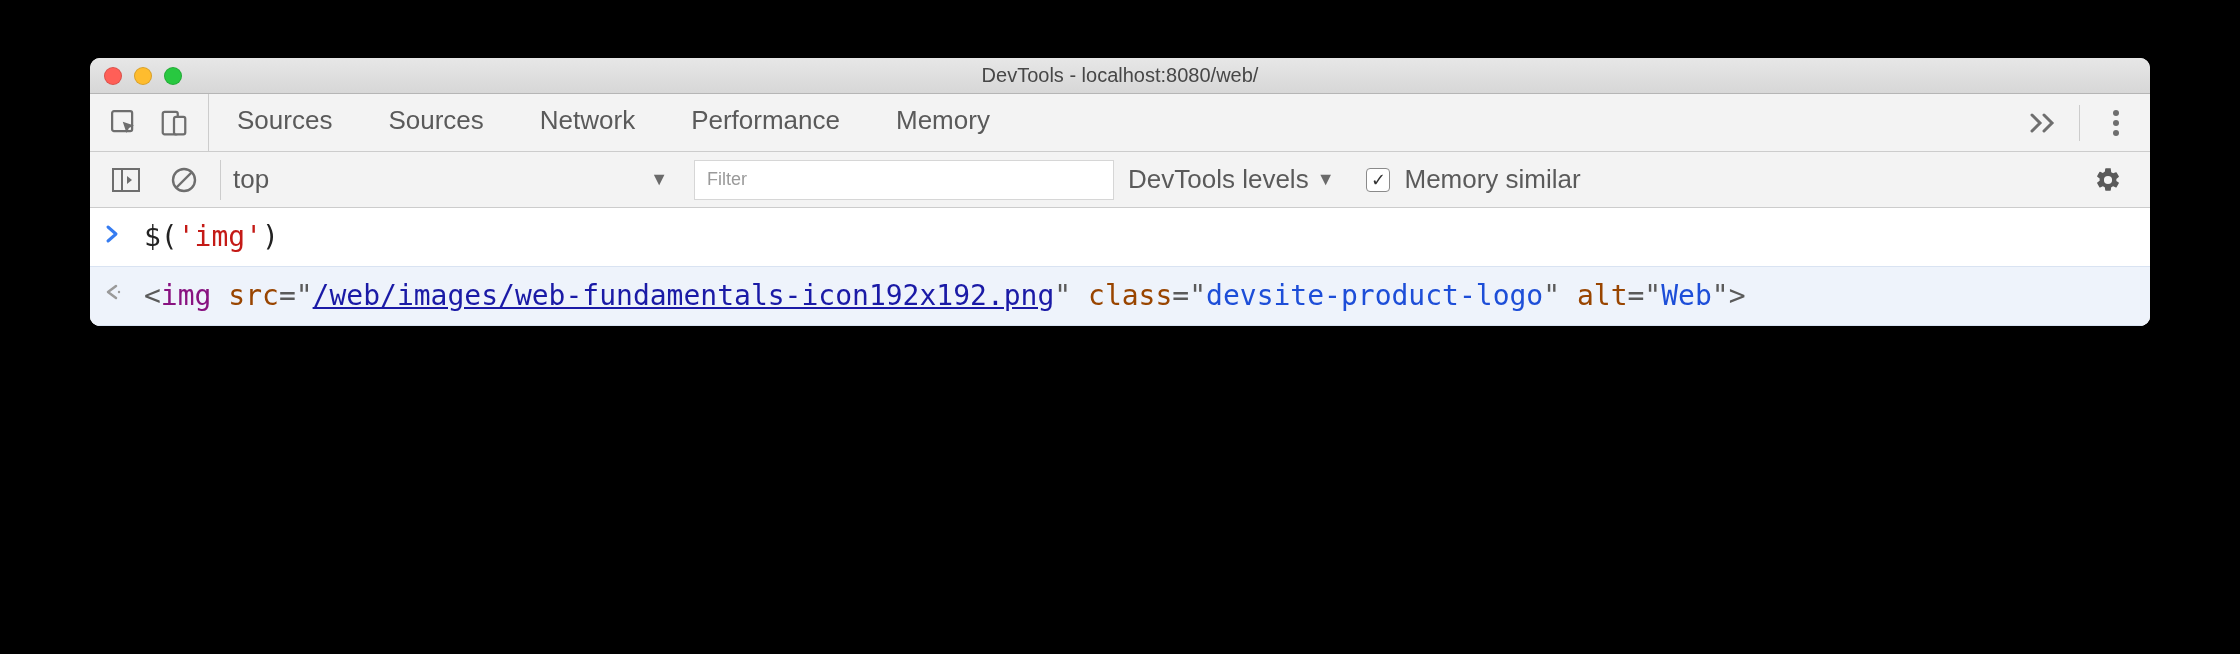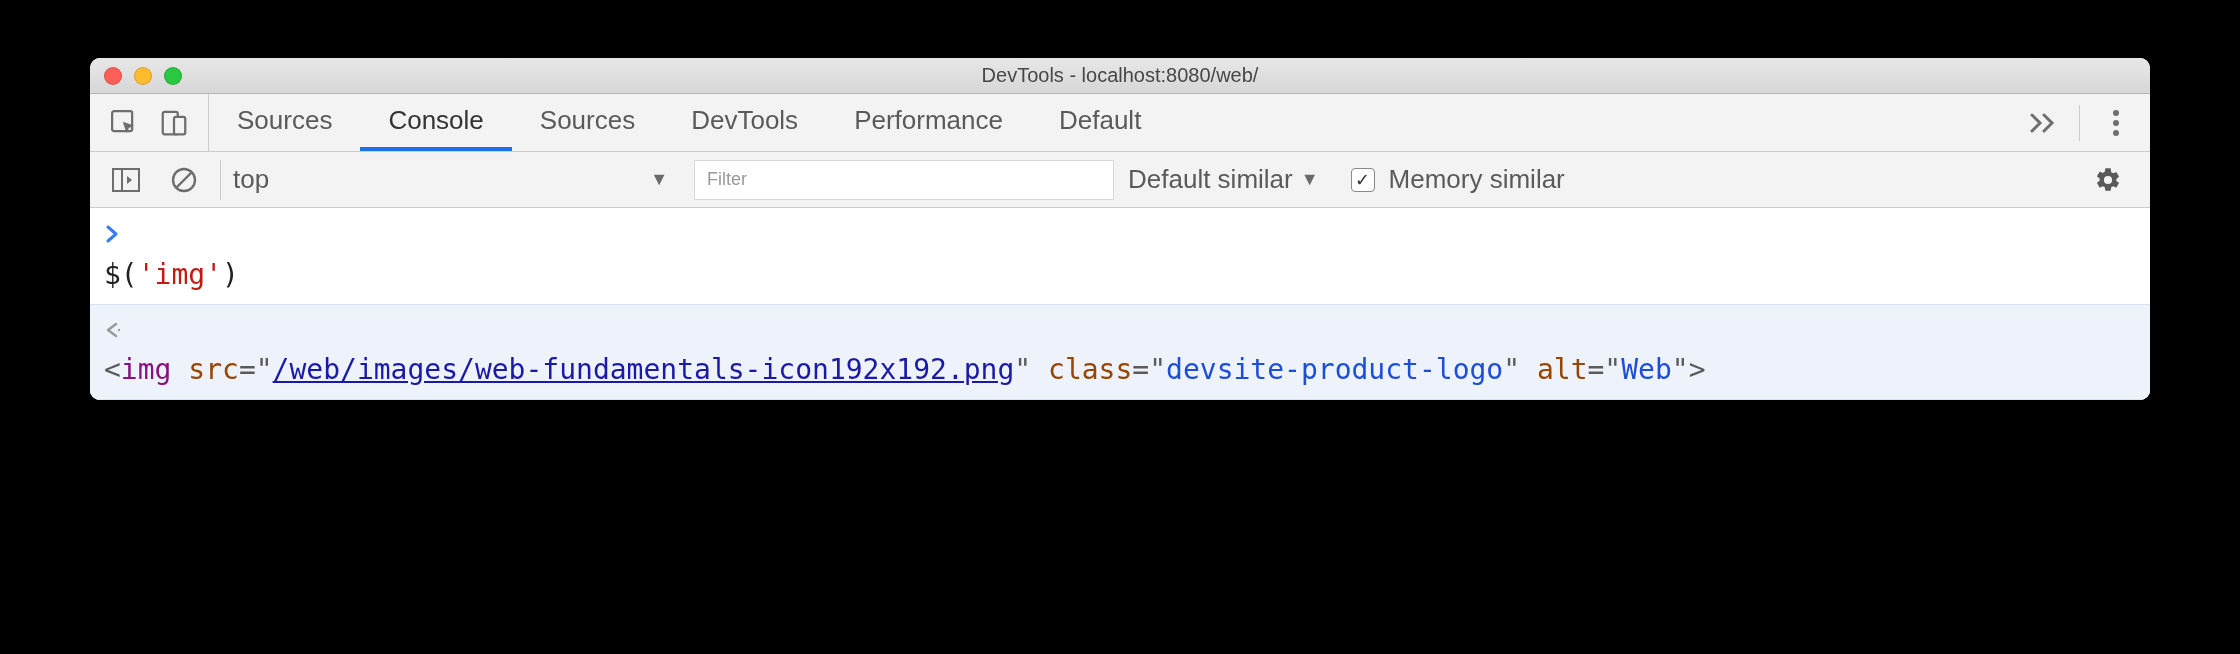--- a/index.html
+++ b/index.html
@@ -134,21 +134,20 @@
   .console {
     background: #fff;
     font-family: Menlo, Consolas, monospace;
     font-size: 28px;
   }
   .row {
     display: flex;
     padding: 10px 14px;
     gap: 12px;
     align-items: flex-start;
-    flex-direction: column;
   }
   .gutter {
     width: 28px;
     flex-shrink: 0;
     color: #a3a3a3;
     font-size: 22px;
     padding-top: 6px;
     user-select: none;
   }
   .row.output {
@@ -190,25 +189,24 @@
       </div>
       <div class="iconbtn">
         <svg width="30" height="30" viewBox="0 0 24 24" fill="none" stroke="#6e6e6e" stroke-width="1.8">
           <rect x="3" y="3" width="12" height="18" rx="1.5"></rect>
           <rect x="12" y="7" width="9" height="14" rx="1.5" fill="#f3f3f3"></rect>
         </svg>
       </div>
     </div>
     <div class="tablist">
       <div class="tab">Sources</div>
-      <div class="tab active">Console</div>
       <div class="tab">Sources</div>
-      <div class="tab">DevTools</div>
+      <div class="tab">Network</div>
       <div class="tab">Performance</div>
-      <div class="tab">Default</div>
+      <div class="tab">Memory</div>
     </div>
     <div class="tabs-right">
       <div class="iconbtn">
         <svg width="30" height="20" viewBox="0 0 30 20" fill="none" stroke="#6e6e6e" stroke-width="3" stroke-linecap="round">
           <path d="M4 4 L12 12 L4 20" transform="translate(0,-2)"></path>
           <path d="M16 4 L24 12 L16 20" transform="translate(0,-2)"></path>
         </svg>
       </div>
       <div class="vdiv"></div>
       <div class="iconbtn">
@@ -234,21 +232,21 @@
         <circle cx="14" cy="14" r="11"></circle>
         <line x1="6" y1="22" x2="22" y2="6"></line>
       </svg>
     </div>
     <div class="context-select">
       <span>top</span>
       <span class="tri">▼</span>
     </div>
     <input class="filter-input" placeholder="Filter" style="">
     <div class="levels">
-      <span>Default similar</span>
+      <span>DevTools levels</span>
       <span class="tri">▼</span>
     </div>
     <span class="chk">✓</span>
     <span>Memory similar</span>
     <div class="iconbtn gear">
       <svg width="28" height="28" viewBox="0 0 24 24" fill="#5a5a5a">
         <path d="M19.14,12.94a7.14,7.14,0,0,0,.05-.94,7.14,7.14,0,0,0-.05-.94l2.03-1.58a.5.5,0,0,0,.12-.64l-1.92-3.32a.5.5,0,0,0-.61-.22l-2.39.96a7.03,7.03,0,0,0-1.62-.94l-.36-2.54A.5.5,0,0,0,13.9,2h-3.8a.5.5,0,0,0-.49.42L9.25,4.96a7.03,7.03,0,0,0-1.62.94l-2.39-.96a.5.5,0,0,0-.61.22L2.71,8.48a.5.5,0,0,0,.12.64l2.03,1.58a7.14,7.14,0,0,0-.05.94,7.14,7.14,0,0,0,.05.94L2.83,14.16a.5.5,0,0,0-.12.64l1.92,3.32a.5.5,0,0,0,.61.22l2.39-.96a7.03,7.03,0,0,0,1.62.94l.36,2.54a.5.5,0,0,0,.49.42h3.8a.5.5,0,0,0,.49-.42l.36-2.54a7.03,7.03,0,0,0,1.62-.94l2.39.96a.5.5,0,0,0,.61-.22l1.92-3.32a.5.5,0,0,0-.12-.64ZM12,15.5A3.5,3.5,0,1,1,15.5,12,3.5,3.5,0,0,1,12,15.5Z"></path>
       </svg>
     </div>
   </div>

